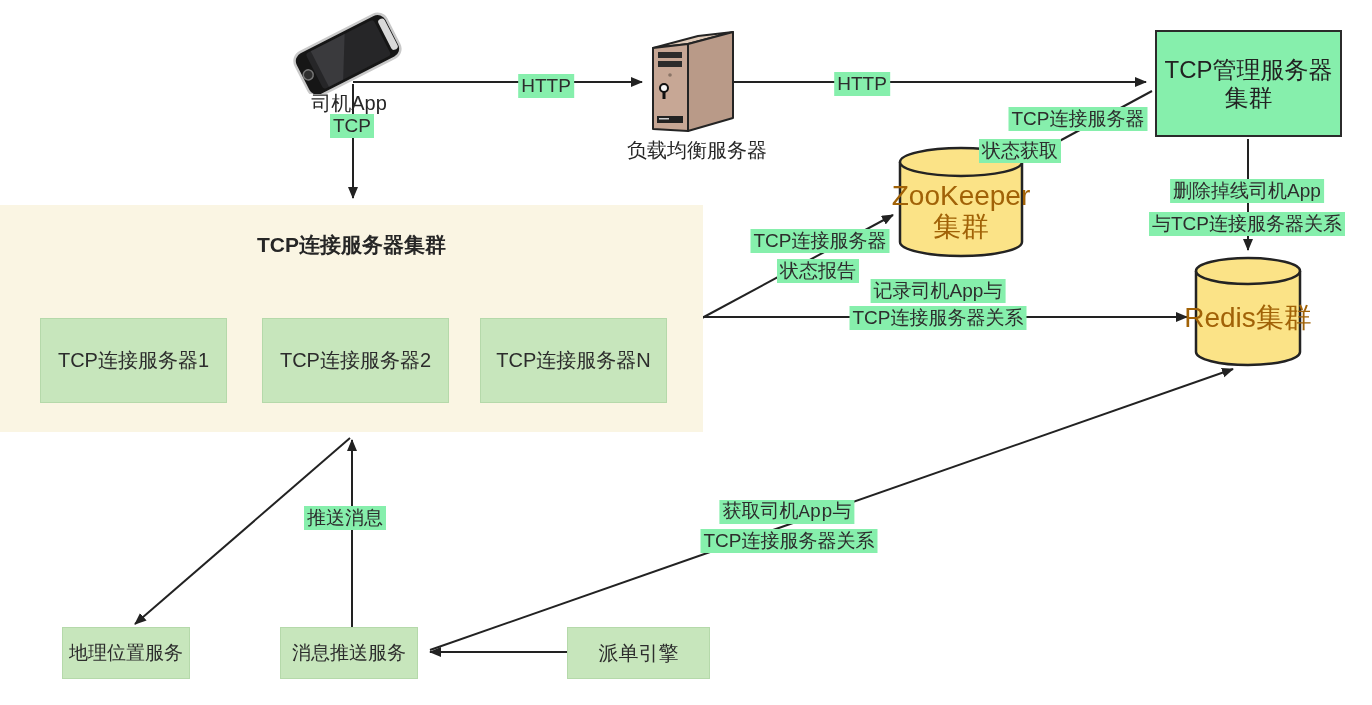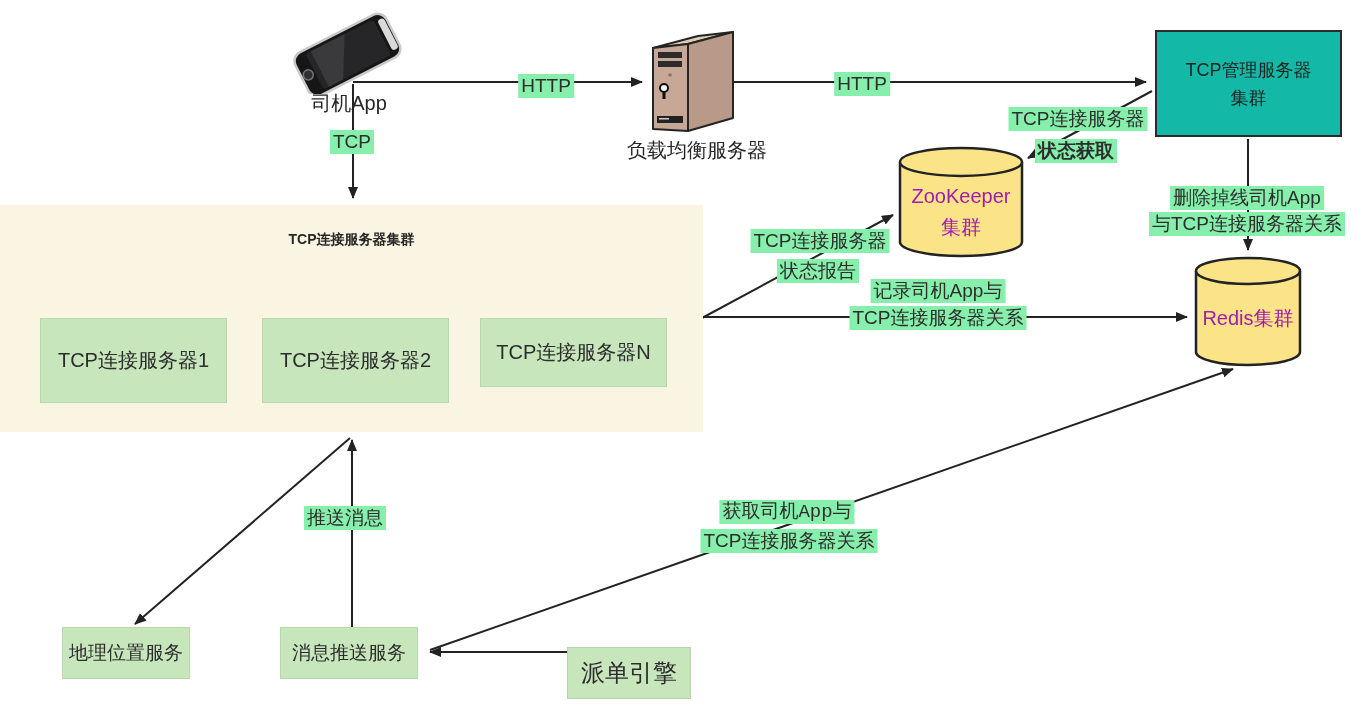--- a/index.html
+++ b/index.html
@@ -4,29 +4,29 @@
 <style>
   html,body{margin:0;padding:0;background:#fff;}
   #canvas{
     position:relative;width:1372px;height:705px;background:#ffffff;overflow:hidden;
     font-family:"Liberation Sans","DejaVu Sans",sans-serif;color:#2b2b2b;
   }
   #edges-svg{position:absolute;left:0;top:0;z-index:1;}
   .node{position:absolute;z-index:2;box-sizing:border-box;display:flex;align-items:center;justify-content:center;text-align:center;}
   .cream-box{background:#faf5e3;}
   .green-box{background:#c7e6bc;border:1px solid #b5d9aa;font-size:20px;color:#2c2c2c;text-align:right;}
-  .brown-box{background:#14b8a6;border:2px solid #2b2b2b;flex-direction:column;font-size:18px;line-height:28px;color:#222;}
-  .cluster-title{position:absolute;z-index:2;font-size:14px;font-weight:700;color:#262626;text-align:center;}
+  .brown-box{background:#86efac;border:2px solid #2b2b2b;flex-direction:column;font-size:24px;line-height:28px;color:#222;}
+  .cluster-title{position:absolute;z-index:2;font-size:21px;font-weight:700;color:#262626;text-align:center;}
   .edge-label{
     position:absolute;z-index:3;transform:translate(-50%,-50%);
     font-size:19px;color:#2d2d2d;background:#86efac;padding:0 3px;white-space:nowrap;line-height:24px;
   }
   .node-label{
     position:absolute;z-index:4;transform:translate(-50%,-50%);
-    font-size:20px;color:#a21caf;white-space:nowrap;
+    font-size:28px;color:#a16207;white-space:nowrap;
   }
   .icon-label{position:absolute;z-index:3;transform:translate(-50%,-50%);font-size:20px;color:#262626;white-space:nowrap;}
   .icon{position:absolute;z-index:2;}
 </style>
 </head>
 <body>
 
 <div id="canvas">
 
   <svg id="edges-svg" width="1372" height="705" viewBox="0 0 1372 705">
@@ -84,21 +84,21 @@
 
   <div class="node cream-box" style="left:0px;top:205px;width:703px;height:227px;"></div>
   <div class="cluster-title" style="left:0px;top:231px;width:703px;">TCP连接服务器集群</div>
 
   <div class="node green-box" style="left:40px;top:318px;width:187px;height:85px;">
     <span>TCP连接服务器1</span>
   </div>
   <div class="node green-box" style="left:262px;top:318px;width:187px;height:85px;">
     <span>TCP连接服务器2</span>
   </div>
-  <div class="node green-box" style="left:480px;top:318px;width:187px;height:69px;">
+  <div class="node green-box" style="left:480px;top:318px;width:187px;height:85px;">
     <span>TCP连接服务器N</span>
   </div>
 
   <svg class="icon" style="left:896px;top:145px;" width="130" height="114" viewBox="0 0 130 114">
     <path d="M4,17 L4,97 A61,14 0 0 0 126,97 L126,17" fill="#fbe387" stroke="#232323" stroke-width="2.5"></path>
     <ellipse cx="65" cy="17" rx="61" ry="14" fill="#fbe387" stroke="#232323" stroke-width="2.5"></ellipse>
   </svg>
   <div class="node-label" style="left:961px;top:196px;">ZooKeeper</div>
   <div class="node-label" style="left:961px;top:227px;">集群</div>
 
@@ -107,32 +107,32 @@
     <ellipse cx="56" cy="15" rx="52" ry="13" fill="#fbe387" stroke="#232323" stroke-width="2.5"></ellipse>
   </svg>
   <div class="node-label" style="left:1248px;top:318px;">Redis集群</div>
 
   <div class="node green-box" style="left:62px;top:627px;width:128px;height:52px;font-size:19px;">
     <span>地理位置服务</span>
   </div>
   <div class="node green-box" style="left:280px;top:627px;width:138px;height:52px;font-size:19px;">
     <span>消息推送服务</span>
   </div>
-  <div class="node green-box" style="left:567px;top:627px;width:124px;height:52px;font-size:24px;margin-top:20px;">
+  <div class="node green-box" style="left:567px;top:627px;width:143px;height:52px;font-size:20px;">
     <span>派单引擎</span>
   </div>
 
   <div class="edge-label" style="left:546px;top:86px;">HTTP</div>
-  <div class="edge-label" style="left:352px;top:142px;">TCP</div>
+  <div class="edge-label" style="left:352px;top:126px;">TCP</div>
   <div class="edge-label" style="left:862px;top:84px;">HTTP</div>
 
   <div class="edge-label" style="left:1078px;top:119px;">TCP连接服务器</div>
-  <div class="edge-label" style="left:1076px;top:151px;font-weight:bold;">状态获取</div>
+  <div class="edge-label" style="left:1020px;top:151px;">状态获取</div>
 
-  <div class="edge-label" style="left:1247px;top:198px;text-align:center;">删除掉线司机App</div>
+  <div class="edge-label" style="left:1247px;top:191px;text-align:center;">删除掉线司机App</div>
   <div class="edge-label" style="left:1247px;top:224px;">与TCP连接服务器关系</div>
 
   <div class="edge-label" style="left:820px;top:241px;">TCP连接服务器</div>
   <div class="edge-label" style="left:818px;top:271px;">状态报告</div>
 
   <div class="edge-label" style="left:938px;top:291px;">记录司机App与</div>
   <div class="edge-label" style="left:938px;top:318px;">TCP连接服务器关系</div>
 
   <div class="edge-label" style="left:787px;top:512px;font-family:Liberation Mono, monospace;">获取司机App与</div>
   <div class="edge-label" style="left:789px;top:541px;">TCP连接服务器关系</div>

